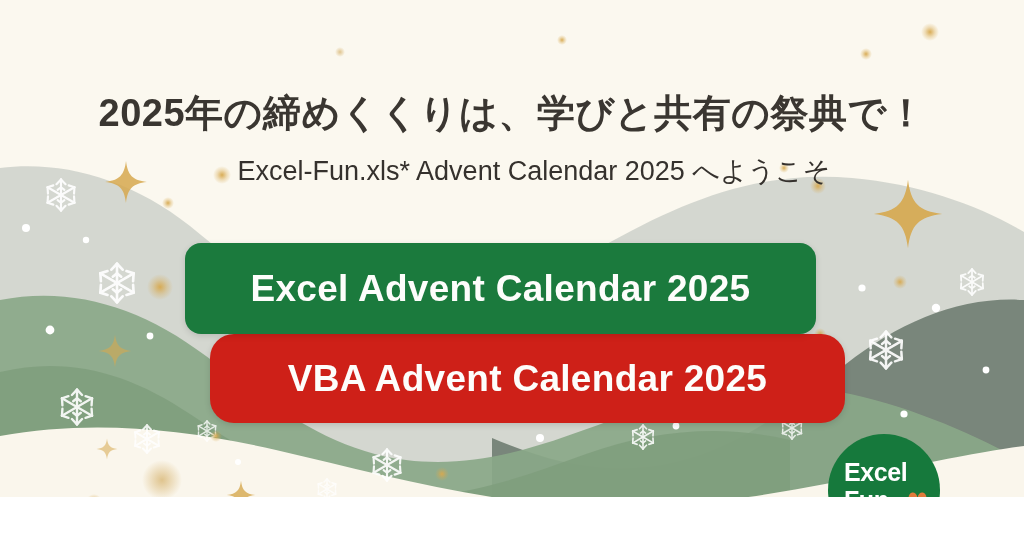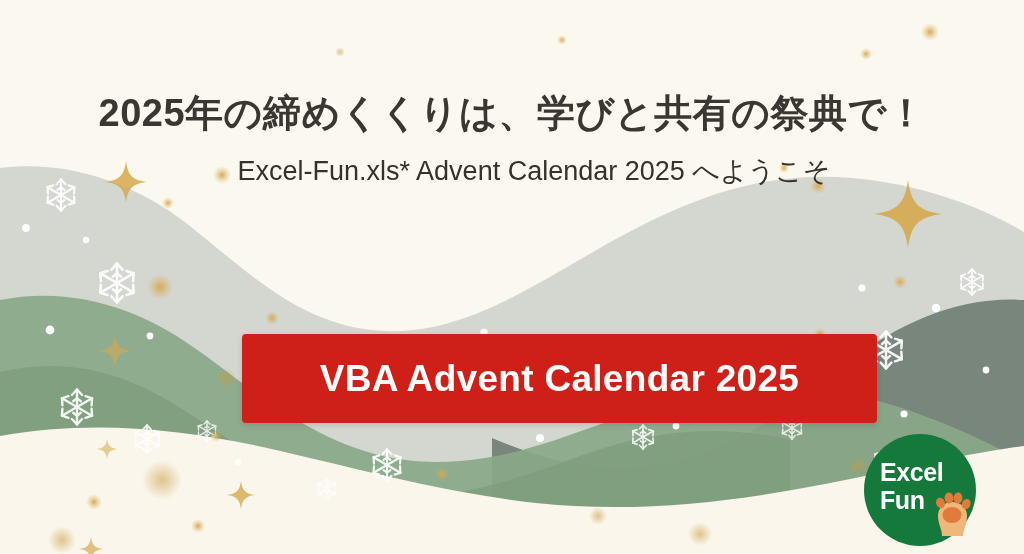--- a/index.html
+++ b/index.html
@@ -3,21 +3,21 @@
 <meta charset="utf-8">
 <style>
   html, body {
     margin: 0;
     padding: 0;
     background: #ffffff;
   }
   #stage {
     position: relative;
     width: 1024px;
-    height: 554px;
+    height: 497px;
     overflow: hidden;
     background: #0ea5e9;
     font-family: "Liberation Sans", "DejaVu Sans", sans-serif;
   }
   #bg-layer {
     position: absolute;
     inset: 0;
     width: 1024px;
     height: 554px;
   }
@@ -72,29 +72,28 @@
     font-size: 37px;
     z-index: 7;
     box-shadow: 0 2px 6px rgba(0,0,0,0.13);
   }
   #btn-vba {
     left: 210px;
     top: 334px;
     width: 635px;
     height: 89px;
     background: #ce2018;
-    border-radius: 4px;
+    border-radius: 24px;
     font-size: 37px;
     z-index: 6;
     box-shadow: 0 2px 6px rgba(0,0,0,0.13);
-    margin-left: 32px;
   }
   #logo {
     position: absolute;
-    left: 864px;
+    left: 828px;
     top: 434px;
     width: 112px;
     height: 112px;
     border-radius: 50%;
     background: #16793c;
     z-index: 8;
   }
   .logo-text {
     position: absolute;
     left: 16px;
@@ -245,20 +244,21 @@
       <circle cx="340" cy="52" r="5" fill="url(#gGoldSoft)"></circle>
     </g>
   </svg>
 
   <div id="content">
 
     <div class="title">2025年の締めくくりは、学びと共有の祭典で！</div>
 
     <div class="subtitle">Excel-Fun.xls* Advent Calendar 2025 へようこそ</div>
 
+    <div class="btn" id="btn-excel">Excel Advent Calendar 2025</div>
 
     <div class="btn" id="btn-vba">VBA Advent Calendar 2025</div>
 
     <div id="logo">
       <div class="logo-text">
         <div>Excel</div>
         <div>Fun</div>
       </div>
       <svg class="paw" viewBox="0 0 44 52" xmlns="http://www.w3.org/2000/svg">
         <path d="M8,30 C8,21 15,16 22,16 C30,16 37,21 37,30 C37,38 33,44 33,50 L12,50 C12,43 8,38 8,30 Z" fill="#f0b77a"></path>

